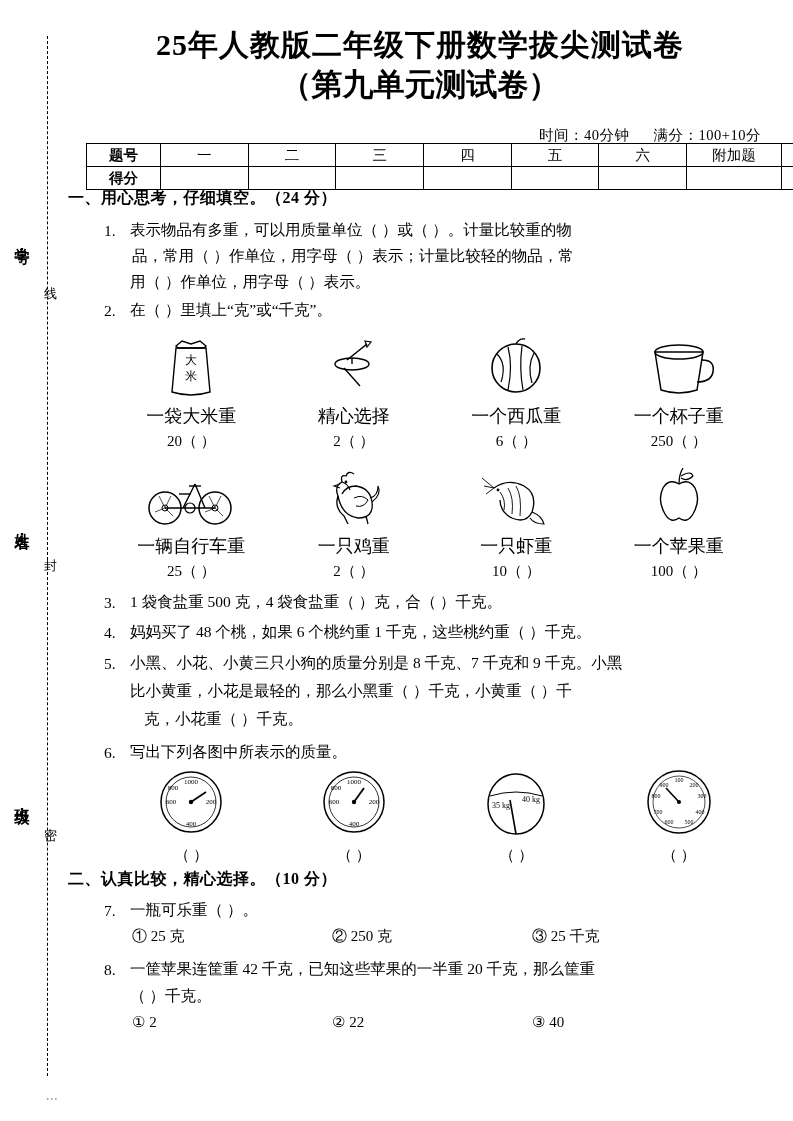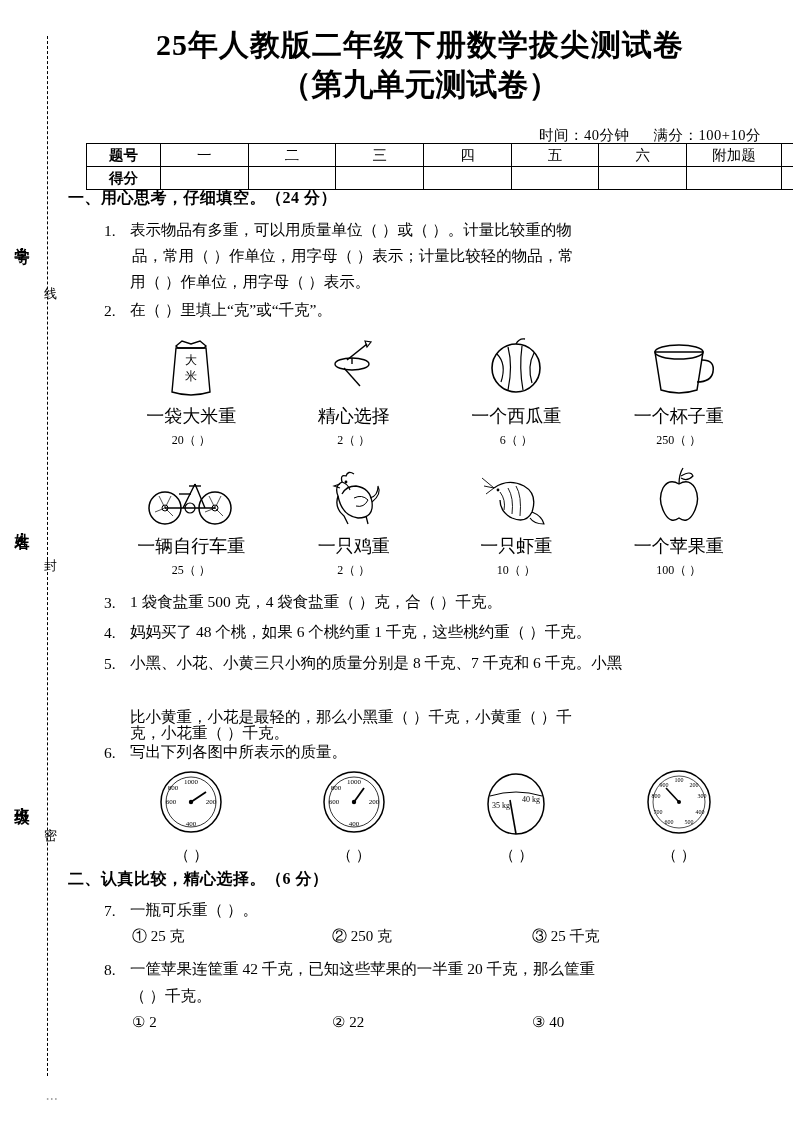--- a/index.html
+++ b/index.html
@@ -138,21 +138,21 @@
     text-align: center;
     font-size: 15px;
   }
   .picart {
     height: 72px;
     display: flex;
     align-items: flex-end;
     justify-content: center;
   }
   .piclabel { margin-top: 2px; font-size: 18px; }
-  .picunit { margin-top: 4px; font-size: 12px; }
+  .picunit { margin-top: 4px; font-size: 15px; }
 
   
   .scalerow {
     position: absolute;
     left: 110px;
     width: 650px;
     display: flex;
   }
   .scalecell {
     width: 162.5px;
@@ -357,23 +357,23 @@
     </div>
   </div>
 
   <div class="qn" style="left:104px; top:594px;">3.</div>
   <div class="q" style="left:130px; top:589px;">1 袋食盐重 500 克，4 袋食盐重（        ）克，合（        ）千克。</div>
 
   <div class="qn" style="left:104px; top:624px;">4.</div>
   <div class="q" style="left:130px; top:619px;">妈妈买了 48 个桃，如果 6 个桃约重 1 千克，这些桃约重（        ）千克。</div>
 
   <div class="qn" style="left:104px; top:655px;">5.</div>
-  <div class="q" style="left:130px; top:650px;">小黑、小花、小黄三只小狗的质量分别是 8 千克、7 千克和 6 千克。小黑</div>
-  <div class="q" style="left:130px; top:704px;">比小黄重，小花是最轻的，那么小黑重（        ）千克，小黄重（        ）千</div>
-  <div class="q" style="left:130px; top:706px;margin-top:14px;">克，小花重（        ）千克。</div>
+  <div class="q" style="left:130px; top:650px;">小黑、小花、小黄三只小狗的质量分别是 8 千克、7 千克和 9 千克。小黑</div>
+  <div class="q" style="left:130px; top:678px;">比小黄重，小花是最轻的，那么小黑重（        ）千克，小黄重（        ）千</div>
+  <div class="q" style="left:144px; top:706px;">克，小花重（        ）千克。</div>
 
   <div class="qn" style="left:104px; top:744px;">6.</div>
   <div class="q" style="left:130px; top:739px;">写出下列各图中所表示的质量。</div>
 
   <div class="scalerow" style="top:766px;">
     <div class="scalecell">
       <svg width="80" height="72" viewBox="0 0 80 72">
         <circle cx="40" cy="36" r="30" fill="none" stroke="#000" stroke-width="1.5"></circle>
         <circle cx="40" cy="36" r="25" fill="none" stroke="#000" stroke-width="0.8"></circle>
         <text x="40" y="18" font-size="7" text-anchor="middle" font-family="Liberation Serif, serif">1000</text>
@@ -423,21 +423,21 @@
         <text x="64" y="48" font-size="6" text-anchor="middle" font-family="Liberation Serif, serif">400</text>
         <text x="33" y="58" font-size="6" text-anchor="middle" font-family="Liberation Serif, serif">600</text>
         <text x="53" y="58" font-size="6" text-anchor="middle" font-family="Liberation Serif, serif">500</text>
         <line x1="43" y1="36" x2="30" y2="22" stroke="#000" stroke-width="1.6"></line>
         <circle cx="43" cy="36" r="2" fill="#000"></circle>
       </svg>
       <div class="scaleans">（        ）</div>
     </div>
   </div>
 
-  <div class="sec" style="left:68px; top:869px;">二、认真比较，精心选择。（6 分）</div>
+  <div class="sec" style="left:68px; top:869px;">二、认真比较，精心选择。（10 分）</div>
 
   <div class="qn" style="left:104px; top:902px;">7.</div>
   <div class="q" style="left:130px; top:897px;">一瓶可乐重（        ）。</div>
   <div class="choices" style="left:132px; top:927px;">
     <div>① 25 克</div>
     <div>② 250 克</div>
     <div>③ 25 千克</div>
   </div>
 
   <div class="qn" style="left:104px; top:961px;">8.</div>

